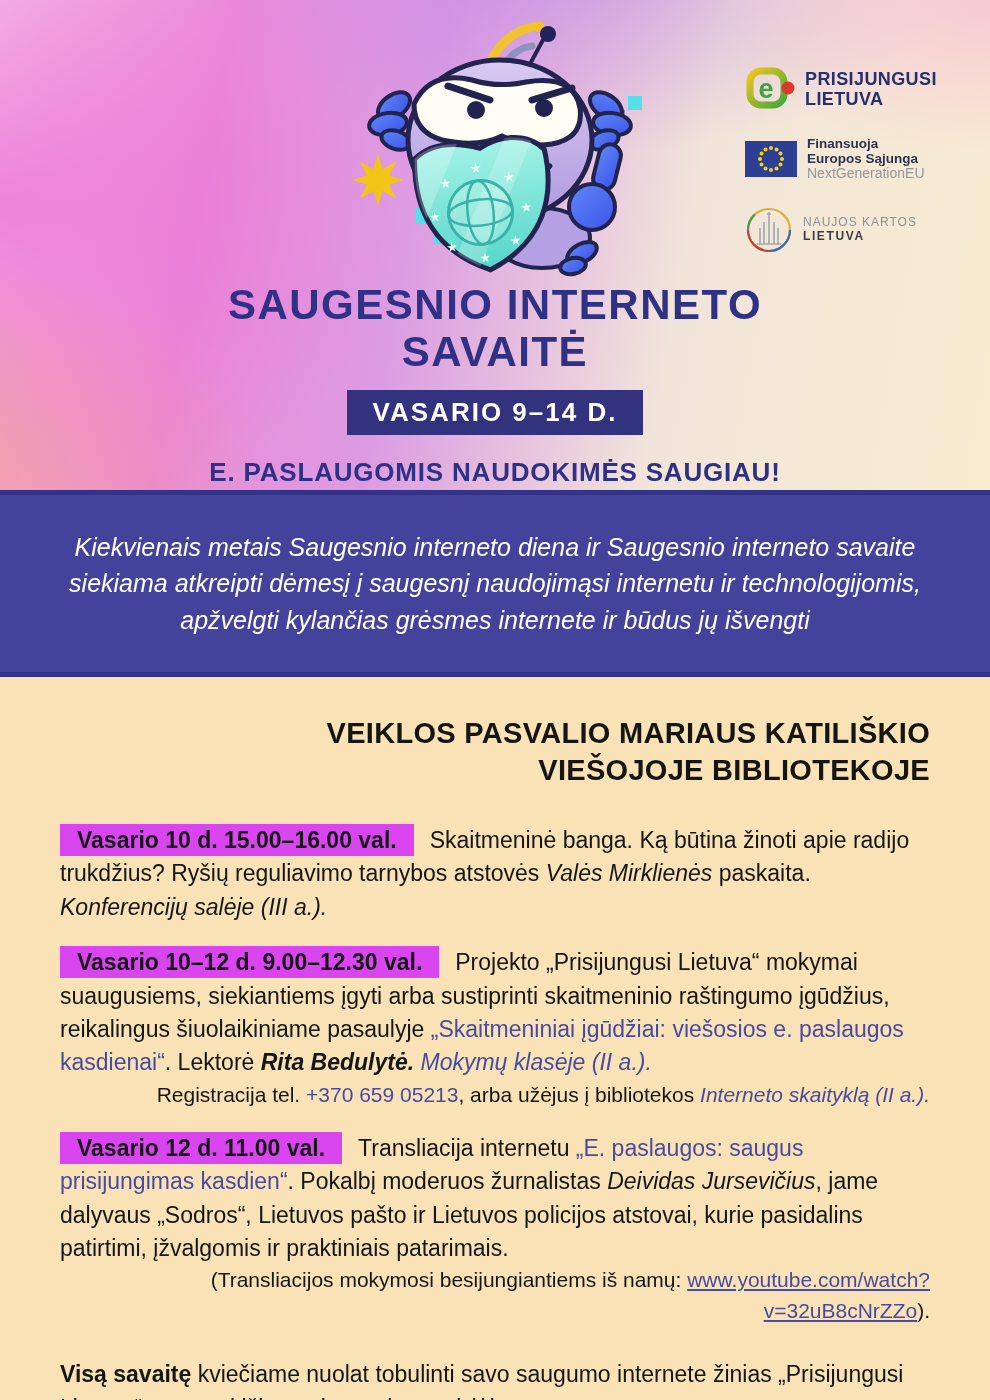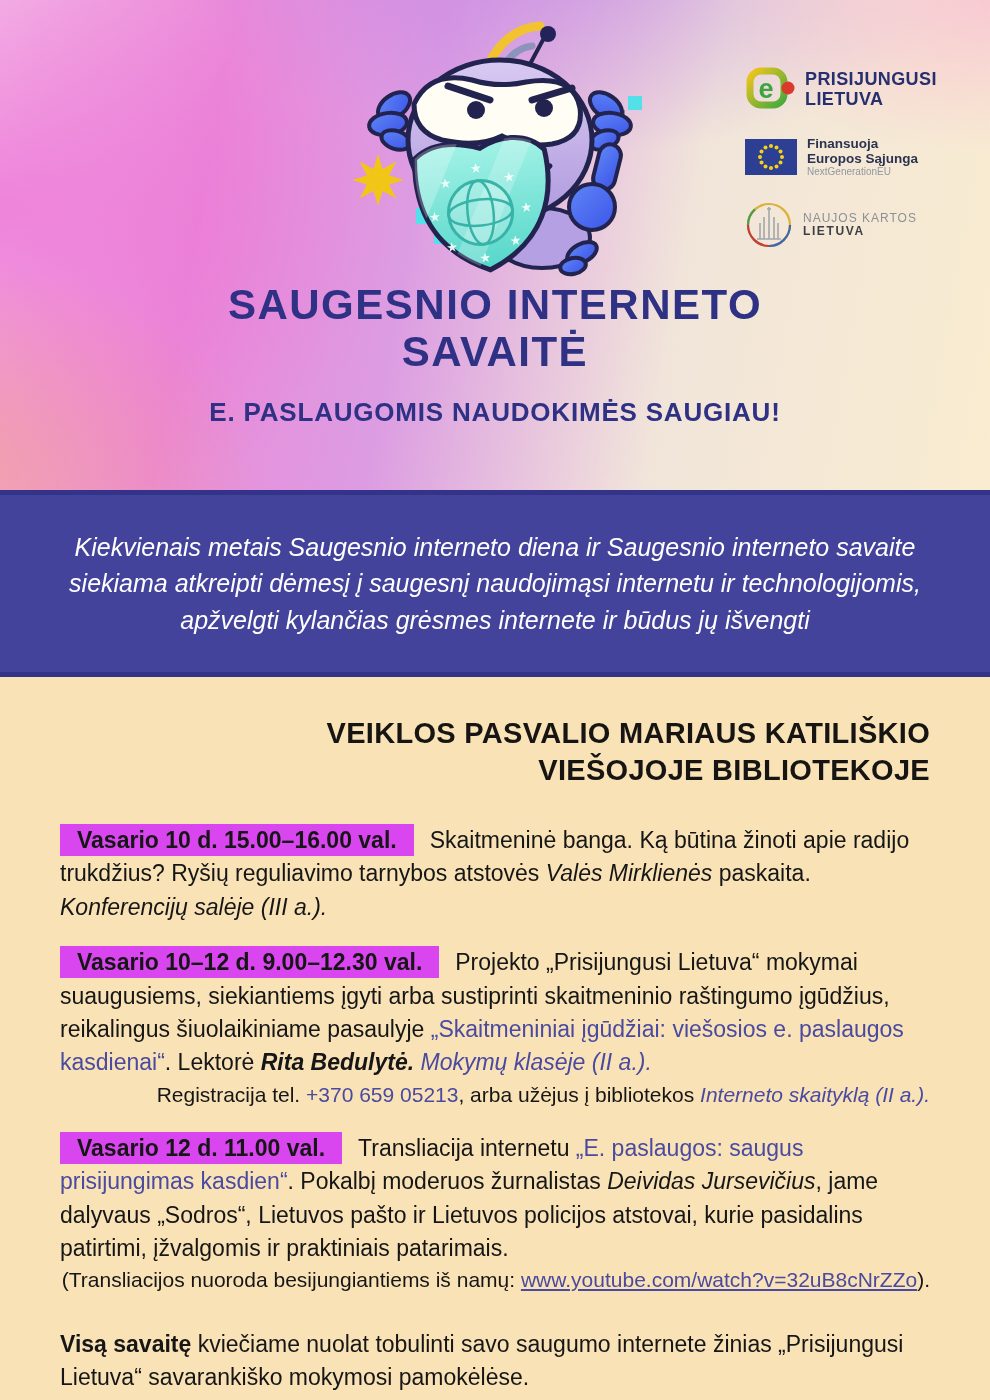--- a/index.html
+++ b/index.html
@@ -16,21 +16,21 @@
       radial-gradient(ellipse 52% 85% at 0% 42%, rgba(236,100,212,0.62), transparent 78%),
       linear-gradient(100deg, #f4c0e8 0%, #eb8cd9 22%, #dc9ce2 42%, #f1e5da 68%, #f9ecd0 100%);
   }
   .mascot { position:absolute; top:12px; left:50%; transform:translateX(-50%); }
 
   .logos { position:absolute; top:66px; right:30px; width:215px; display:flex; flex-direction:column; gap:24px; }
   .logo-row { display:flex; align-items:center; gap:10px; }
   .logo-text { line-height:1.12; }
   .pl-name { font-size:18px; font-weight:bold; color:#27306e; letter-spacing:0.4px; }
   .eu-fund { font-size:13.5px; font-weight:bold; color:#2b3350; }
-  .eu-next { font-size:10px; color:#9197a0; }
+  .eu-next { font-size:14px; color:#9197a0; }
   .nk-top { font-size:12px; color:#8c9097; letter-spacing:1px; }
   .nk-bot { font-size:12px; font-weight:bold; color:#3a3f46; letter-spacing:1.6px; }
 
   .hero-text { position:absolute; top:281px; left:0; right:0; text-align:center; }
   .page-title { font-size:42px; font-weight:900; color:#2e3184; letter-spacing:1.5px; line-height:1.12; }
   .date-badge { display:inline-block; margin-top:15px; background:#32327f; color:#fff;
     font-size:26px; font-weight:800; letter-spacing:2px; padding:7px 26px; }
   .hero-tagline { margin-top:22px; font-size:26px; font-weight:800; color:#2e3184; letter-spacing:0.8px; }
   .hero-tagline .heavy { font-weight:900; }
 
@@ -215,20 +215,21 @@
           <div class="nk-bot">LIETUVA</div>
         </div>
       </div>
     </div>
 
     <div class="hero-text">
       <div class="page-title">
         <div>SAUGESNIO INTERNETO</div>
         <div>SAVAITĖ</div>
       </div>
+      <div class="date-badge">VASARIO 9–14 D.</div>
       <div class="hero-tagline">
         <span>E. PASLAUGOMIS NAUDOKIMĖS </span><span class="heavy">SAUGIAU!</span>
       </div>
     </div>
   </div>
 
   <div class="band">
     <p>Kiekvienais metais Saugesnio interneto diena ir Saugesnio interneto savaite siekiama atkreipti dėmesį į saugesnį naudojimąsi internetu ir technologijomis, apžvelgti kylančias grėsmes internete ir būdus jų išvengti</p>
   </div>
 
@@ -242,20 +243,20 @@
       <span class="hl">Vasario 10 d. 15.00–16.00 val.</span><span>Skaitmeninė banga. Ką būtina žinoti apie radijo trukdžius? Ryšių reguliavimo tarnybos atstovės </span><span class="it">Valės Mirklienės</span><span> paskaita. </span><span class="it">Konferencijų salėje (III a.).</span>
     </p>
 
     <p class="event">
       <span class="hl">Vasario 10–12 d. 9.00–12.30 val.</span><span>Projekto „Prisijungusi Lietuva“ mokymai suaugusiems, siekiantiems įgyti arba sustiprinti skaitmeninio raštingumo įgūdžius, reikalingus šiuolaikiniame pasaulyje </span><span class="accent">„Skaitmeniniai įgūdžiai: viešosios e. paslaugos kasdienai“</span><span>. Lektorė </span><span class="bi">Rita Bedulytė.</span><span class="accent it"> Mokymų klasėje (II a.).</span>
       <span class="blockline sm"><span>Registracija tel. </span><span class="accent">+370 659 05213</span><span>, arba užėjus į bibliotekos </span><span class="accent it">Interneto skaityklą (II a.).</span></span>
     </p>
 
     <p class="event">
       <span class="hl">Vasario 12 d. 11.00 val.</span><span>Transliacija internetu </span><span class="accent">„E. paslaugos: saugus prisijungimas kasdien“</span><span>. Pokalbį moderuos žurnalistas </span><span class="it">Deividas Jursevičius</span><span>, jame dalyvaus „Sodros“, Lietuvos pašto ir Lietuvos policijos atstovai, kurie pasidalins patirtimi, įžvalgomis ir praktiniais patarimais.</span>
-      <span class="blockline sm"><span>(Transliacijos nuoroda besijungiantiems iš namų: </span><span class="link">www.youtube.com/watch?v=32uB8cNrZZo</span><span>).</span></span>
+      <span class="blockline sm"><span>(Transliacijos mokymosi besijungiantiems iš namų: </span><span class="link">www.youtube.com/watch?v=32uB8cNrZZo</span><span>).</span></span>
     </p>
 
     <p class="closing">
       <span class="b">Visą savaitę</span><span> kviečiame nuolat tobulinti savo saugumo internete žinias „Prisijungusi Lietuva“ savarankiško mokymosi pamokėlėse.</span>
     </p>
   </div>
 </div>
 
 </body></html>

